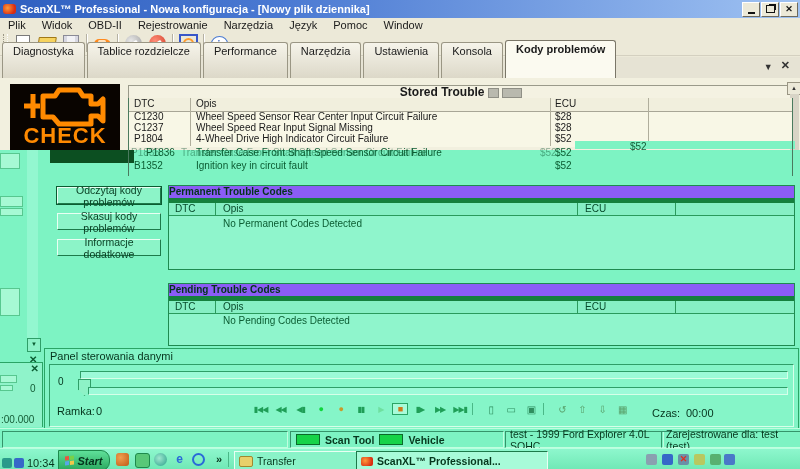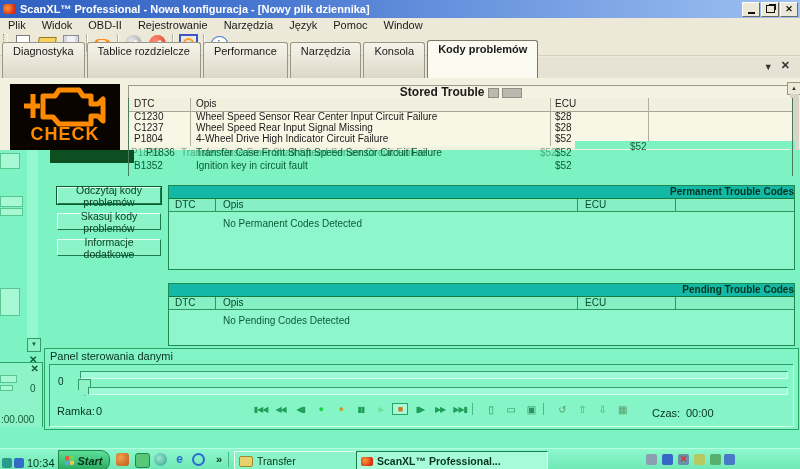--- a/index.html
+++ b/index.html
@@ -48,21 +48,21 @@
   .tab{height:17px;padding:2px 10px 16px 10px;margin-left:2px;background:linear-gradient(#f6f4ea,#dcd8c8);
     border:1px solid #9a9684;border-bottom:none;border-radius:3px 3px 0 0;white-space:nowrap;}
   .tab.active{height:19px;background:#fbfaf0;font-weight:bold;border-color:#7a7668;}
   .tabctl{color:#333;font-size:9px;font-weight:bold;}
 
   
   .creampane{left:0;top:78px;width:800px;height:72px;background:#f2f0df;}
   .mint{left:0;top:150px;width:800px;height:298px;background:#7df3c3;}
   .checkbox{left:10px;top:84px;width:110px;height:68px;background:#090400;
     display:flex;flex-direction:column;align-items:center;justify-content:flex-start;}
-  .checklabel{color:#ff8a00;font-weight:bold;font-size:18px;letter-spacing:1px;line-height:1;margin-top:-3px;
+  .checklabel{color:#ff8a00;font-weight:bold;font-size:22px;letter-spacing:1px;line-height:1;margin-top:-3px;
     font-family:"Liberation Sans",sans-serif;}
   .darkbar{left:50px;top:150px;width:84px;height:13px;background:#0c4f21;}
 
   
   .storedhdr{left:128px;top:85px;width:664px;height:12px;background:#f4f2e2;border:1px solid #9a9a8a;
     text-align:center;font-weight:bold;font-size:12px;line-height:12px;}
   .glitchblk{display:inline-block;vertical-align:middle;height:8px;background:#b9b9ae;border:1px solid #8f8f85;}
   .tblhead,.trow{position:absolute;height:11px;font-size:10px;line-height:11px;white-space:nowrap;}
   .cell{position:absolute;top:0;}
   .c-dtc{left:6px;}.c-opis{left:68px;}.c-ecu{left:427px;}
@@ -71,21 +71,21 @@
   .gline{position:absolute;background:#4a7a5e;}
 
   
   .btn-mint{position:absolute;width:104px;height:17px;background:#8cf4c8;color:#083d22;
     border:1px solid;border-color:#e9fff3 #1d7a4a #1d7a4a #e9fff3;font-size:10.5px;
     display:flex;align-items:center;justify-content:center;}
   .btn-mint.default{outline:1px solid #0b5c32;}
 
   
   .gbox{position:absolute;width:625px;border:1px solid #1f8a50;background:#8ff5cc;}
-  .gtitle{height:12px;background:#14b8a6;border-bottom:1px solid #15803d;text-align:right;
+  .gtitle{height:12px;background:#8b5cf6;border-bottom:5px solid #15803d;text-align:left;
     font-weight:bold;font-size:10px;line-height:12px;color:#05331c;}
   .ghead{position:relative;height:12px;background:#86efc4;border-bottom:1px solid #2a9a5c;font-size:10px;line-height:12px;color:#07492a;}
   .ghead .d1{position:absolute;left:46px;top:0;width:1px;height:12px;background:#2a9a5c;}
   .ghead .d2{position:absolute;left:408px;top:0;width:1px;height:12px;background:#2a9a5c;}
   .ghead .d3{position:absolute;left:506px;top:0;width:1px;height:12px;background:#2a9a5c;}
   .gempty{position:absolute;left:54px;font-size:10px;color:#0b5c32;}
 
   
   .cpanel{left:44px;top:348px;width:753px;height:80px;background:#82f4c6;border:1px solid #2aa465;}
   .cinner{position:absolute;left:4px;top:15px;width:743px;height:61px;border:1px solid;border-color:#2f9e68 #d6ffe9 #d6ffe9 #2f9e68;background:#85f5c8;}
@@ -187,20 +187,21 @@
     <span class="tbtn">
         <span class="i-info">i</span>
       </span>
   </div>
 
   <div class="abs tabbar">
     <span class="tab">Diagnostyka</span>
     <span class="tab">Tablice rozdzielcze</span>
     <span class="tab">Performance</span>
     <span class="tab">Narzędzia</span>
+    <span class="tab">Ustawienia</span>
     <span class="tab">Konsola</span>
     <span class="tab active">Kody problemów</span>
     <span style="flex:1"></span>
     <span class="tabctl" style="margin:0 8px 6px 0">▼</span>
     <span class="tabctl" style="margin:0 10px 6px 0;font-size:11px">✕</span>
   </div>
 
   <div class="abs creampane"></div>
 
   <div class="abs checkbox">
@@ -341,20 +342,31 @@
         <span class="pb misc">⇧</span>
         <span class="pb misc">⇩</span>
         <span class="pb misc">▦</span>
       </div>
 
       <span style="position:absolute;left:602px;top:42px;color:#05331c">Czas:</span>
       <span style="position:absolute;left:636px;top:42px;color:#05331c">00:00</span>
     </div>
   </div>
 
+  <div class="abs statusbar">
+    <div class="sseg" style="left:2px;width:284px"></div>
+    <div class="sseg" style="left:290px;width:212px;font-weight:bold">
+      <span class="led"></span>
+      <span>Scan Tool</span>
+      <span class="led"></span>
+      <span>Vehicle</span>
+    </div>
+    <div class="sseg" style="left:505px;width:153px;padding-left:4px">test - 1999 Ford Explorer 4.0L SOHC</div>
+    <div class="sseg" style="left:661px;width:136px;padding-left:4px">Zarejestrowane dla: test (test)</div>
+  </div>
 
   <div class="abs taskbar">
     <span class="abs" style="left:2px;top:9px;width:10px;height:10px;background:#2a9a8a;border-radius:2px"></span>
     <span class="abs" style="left:14px;top:9px;width:10px;height:10px;background:#3668c8;border-radius:2px"></span>
     <span class="abs" style="left:27px;top:8px;color:#06371d">10:34</span>
 
     <div class="startbtn">
       <span class="flag">
         <i style="background:#e85640"></i>
           <i style="background:#7ad148"></i>

